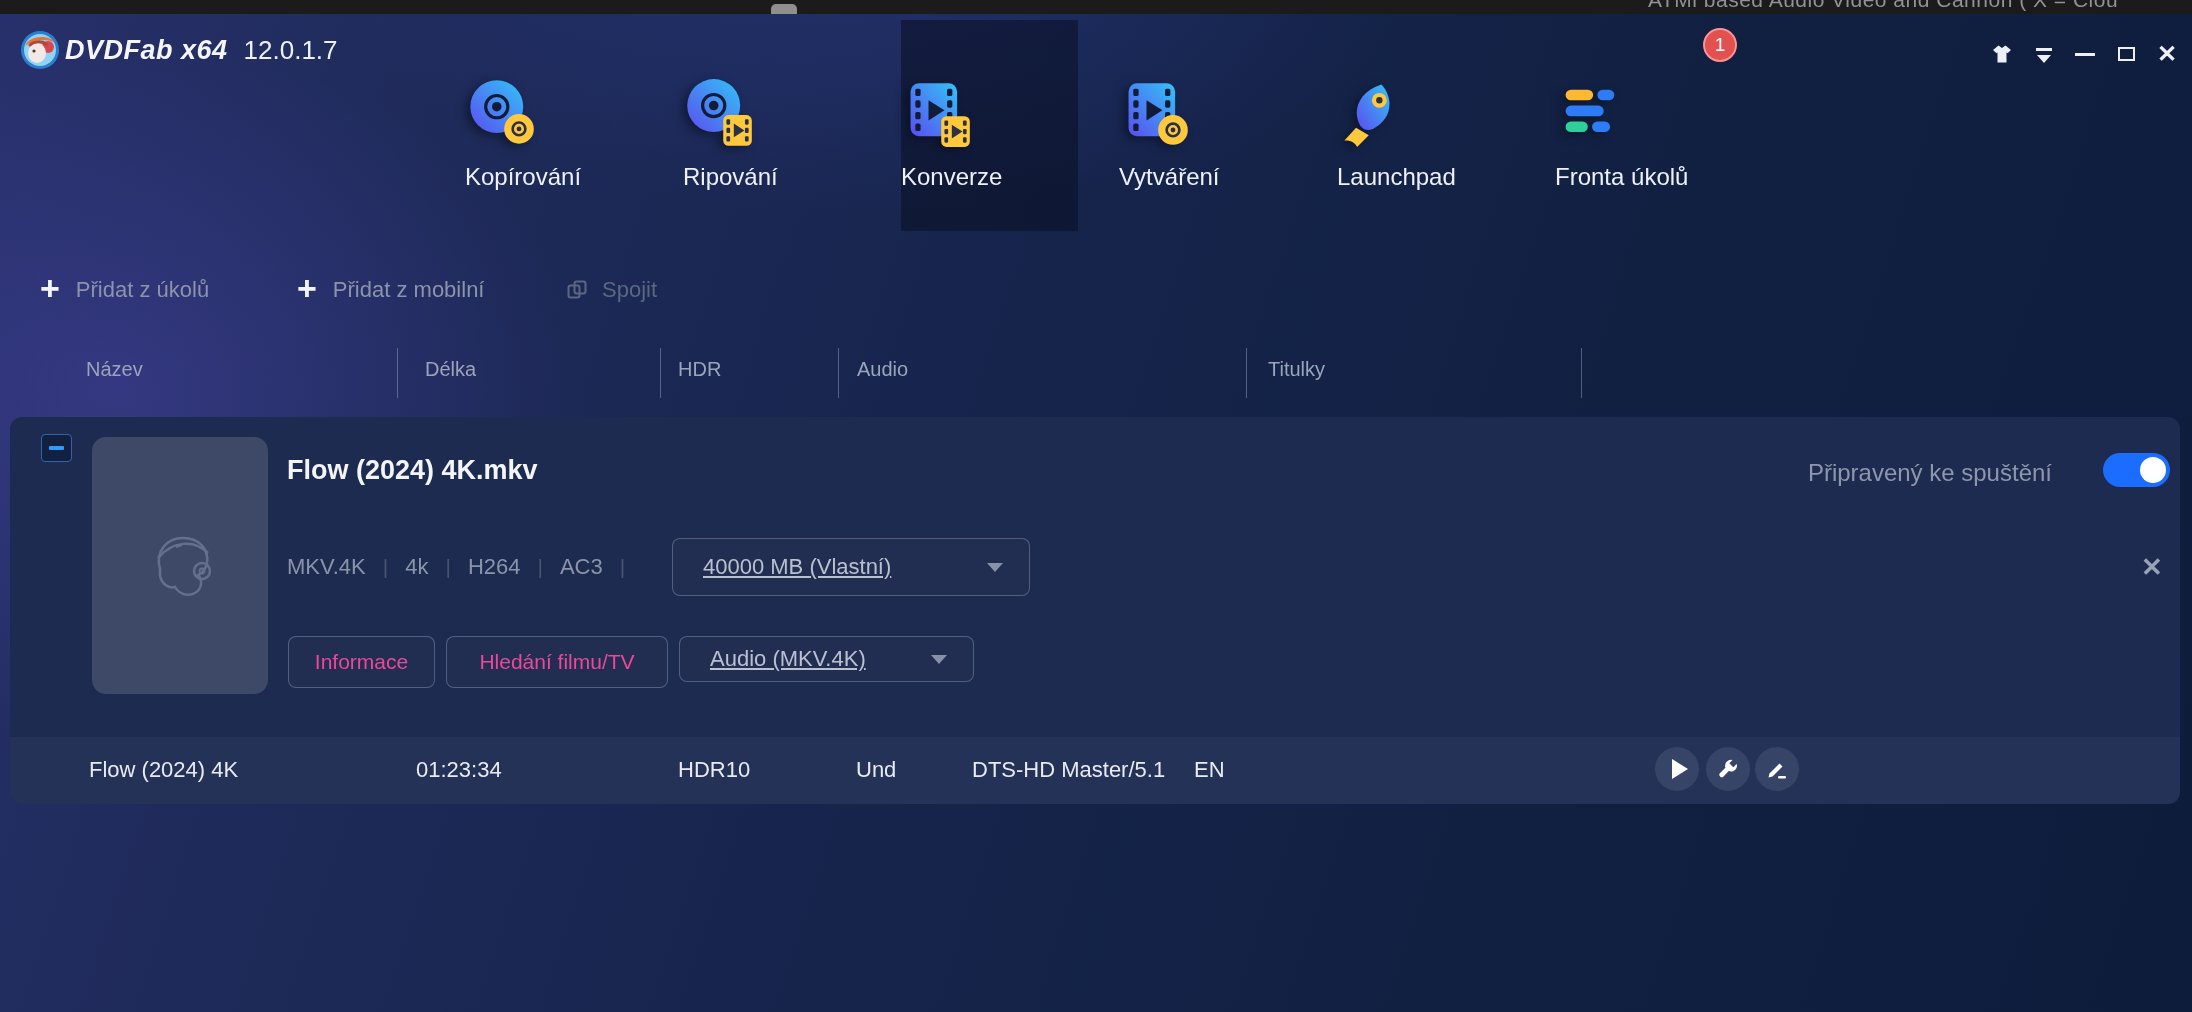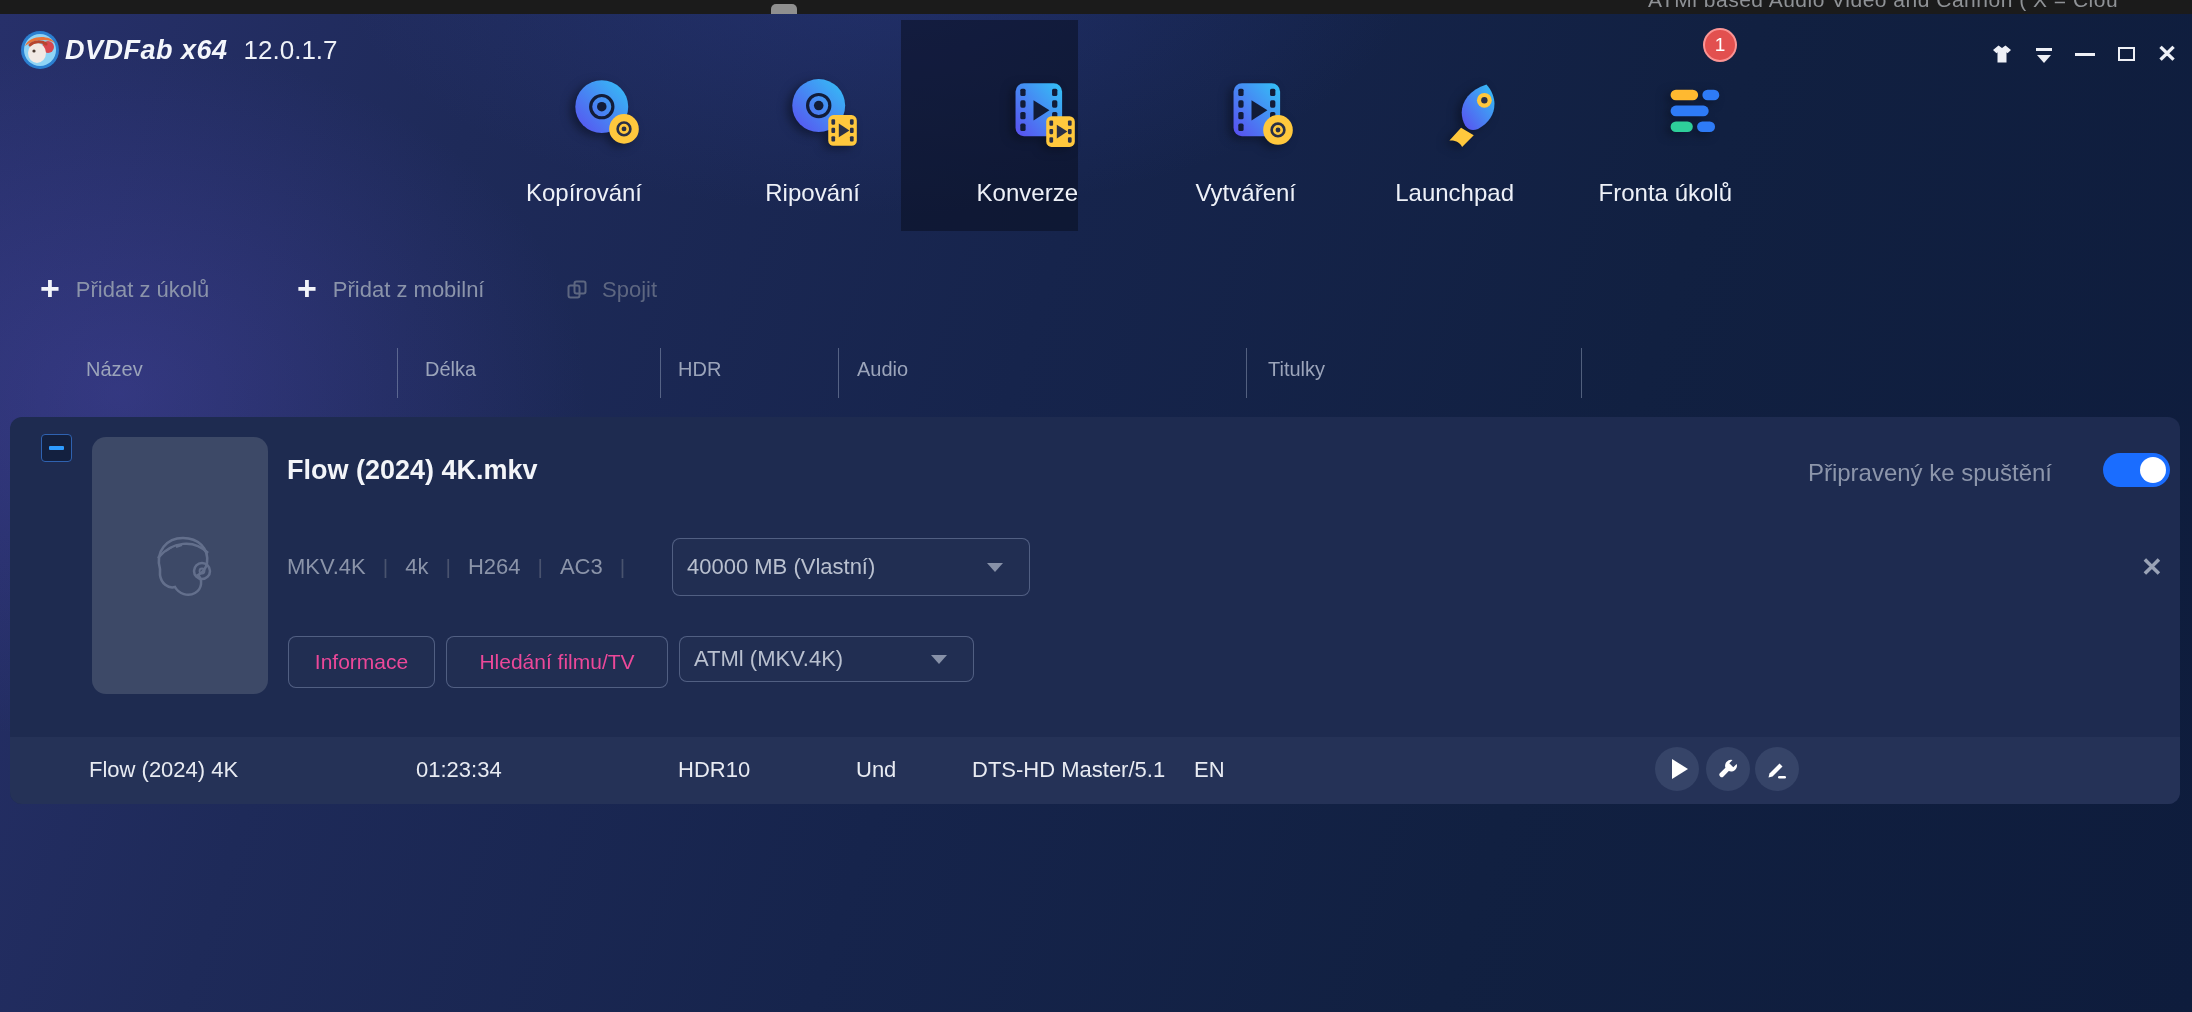--- a/index.html
+++ b/index.html
@@ -30,21 +30,21 @@
 
   .winctl{position:absolute;top:20px;height:40px;display:flex;align-items:center;color:#eef0f6;}
   .winctl .ic{position:absolute;top:0;width:26px;height:40px;display:flex;align-items:center;justify-content:center;cursor:default;}
   .ic-tshirt{left:1989px;} .ic-menu{left:2031px;} .ic-min{left:2072px;} .ic-max{left:2113px;} .ic-close{left:2154px;}
   .bar-min{width:20px;height:3px;background:#eef0f6;}
   .box-max{width:17px;height:14px;border:2.5px solid #eef0f6;box-sizing:border-box;}
   .glyph-close{font-size:24px;font-weight:bold;line-height:1;}
 
   
   .nav{position:absolute;left:465px;top:6px;display:flex;gap:41px;}
-  .tab{width:177px;height:211px;display:flex;flex-direction:column;align-items:flex-end;box-sizing:border-box;padding-top:57px;cursor:pointer;gap:16px;}
+  .tab{width:177px;height:211px;display:flex;flex-direction:column;align-items:flex-start;box-sizing:border-box;padding-top:57px;cursor:pointer;}
   .tab.selected{background:rgba(9,14,33,.55);}
   .tab .nav-icon{width:72px;height:72px;filter:drop-shadow(-5px 3px 5px rgba(8,12,28,.55));}
   .tab .lbl{margin-top:14px;font-size:24px;color:#eef1f8;white-space:nowrap;}
 
   
   .toolbar{position:absolute;left:0;top:252px;width:2192px;height:48px;}
   .tb-item{position:absolute;top:0;height:48px;display:flex;align-items:center;cursor:pointer;}
   .tb-plus{font-size:34px;font-weight:bold;color:#f2f4f9;line-height:1;margin-right:16px;position:relative;top:-2px;}
   .tb-label{font-size:22px;color:#8b94aa;}
   .tb-label.dim{color:#5d6680;}
@@ -73,21 +73,21 @@
   .toggle{position:absolute;left:2093px;top:36px;width:67px;height:34px;border-radius:17px;background:#1a6dff;cursor:pointer;}
   .toggle .knob{position:absolute;right:4px;top:4px;width:26px;height:26px;border-radius:50%;background:#fff;}
 
   .meta-row{position:absolute;left:277px;top:135px;height:30px;display:flex;align-items:center;font-size:22px;color:#8b94a9;}
   .meta-row .pipe{color:#49536e;margin:0 17px;font-size:21px;}
 
   .dropdown{position:absolute;box-sizing:border-box;border:1px solid rgba(122,136,172,.55);border-radius:8px;
     display:flex;align-items:center;cursor:pointer;background:rgba(255,255,255,0.015);}
   .dd-size{left:662px;top:121px;width:358px;height:58px;}
   .dd-profile{left:669px;top:219px;width:295px;height:46px;}
-  .dropdown .dd-text{margin-left:14px;font-size:22px;color:#b9c0cf;}
+  .dropdown .dd-text{margin-left:30px;font-size:22px;color:#b9c0cf;text-decoration:underline;}
   .dropdown .caret{position:absolute;right:26px;top:50%;margin-top:-4px;width:0;height:0;
     border-left:8px solid transparent;border-right:8px solid transparent;border-top:9px solid #8791a8;}
 
   .btn{position:absolute;box-sizing:border-box;height:52px;top:219px;border:1px solid rgba(122,136,172,.55);border-radius:8px;
     display:flex;align-items:center;justify-content:center;font-size:21px;color:#ec4899;cursor:pointer;background:rgba(255,255,255,0.015);}
   .btn-info{left:278px;width:147px;}
   .btn-search{left:436px;width:222px;}
 
   .remove-btn{position:absolute;left:2124px;top:132px;width:36px;height:36px;display:flex;align-items:center;justify-content:center;
     font-size:26px;font-weight:bold;color:#9aa3b6;cursor:pointer;}
@@ -314,21 +314,21 @@
 
     <div class="dropdown dd-size">
       <span class="dd-text">40000 MB (Vlastní)</span>
       <span class="caret"></span>
     </div>
 
     <div class="btn btn-info">Informace</div>
     <div class="btn btn-search">Hledání filmu/TV</div>
 
     <div class="dropdown dd-profile">
-      <span class="dd-text">ATMl (MKV.4K)</span>
+      <span class="dd-text">Audio (MKV.4K)</span>
       <span class="caret"></span>
     </div>
 
     <div class="remove-btn">✕</div>
 
     <div class="row-strip">
       <span class="rc rc-name">Flow (2024) 4K</span>
       <span class="rc rc-len">01:23:34</span>
       <span class="rc rc-hdr">HDR10</span>
       <span class="rc rc-audio">Und</span>

